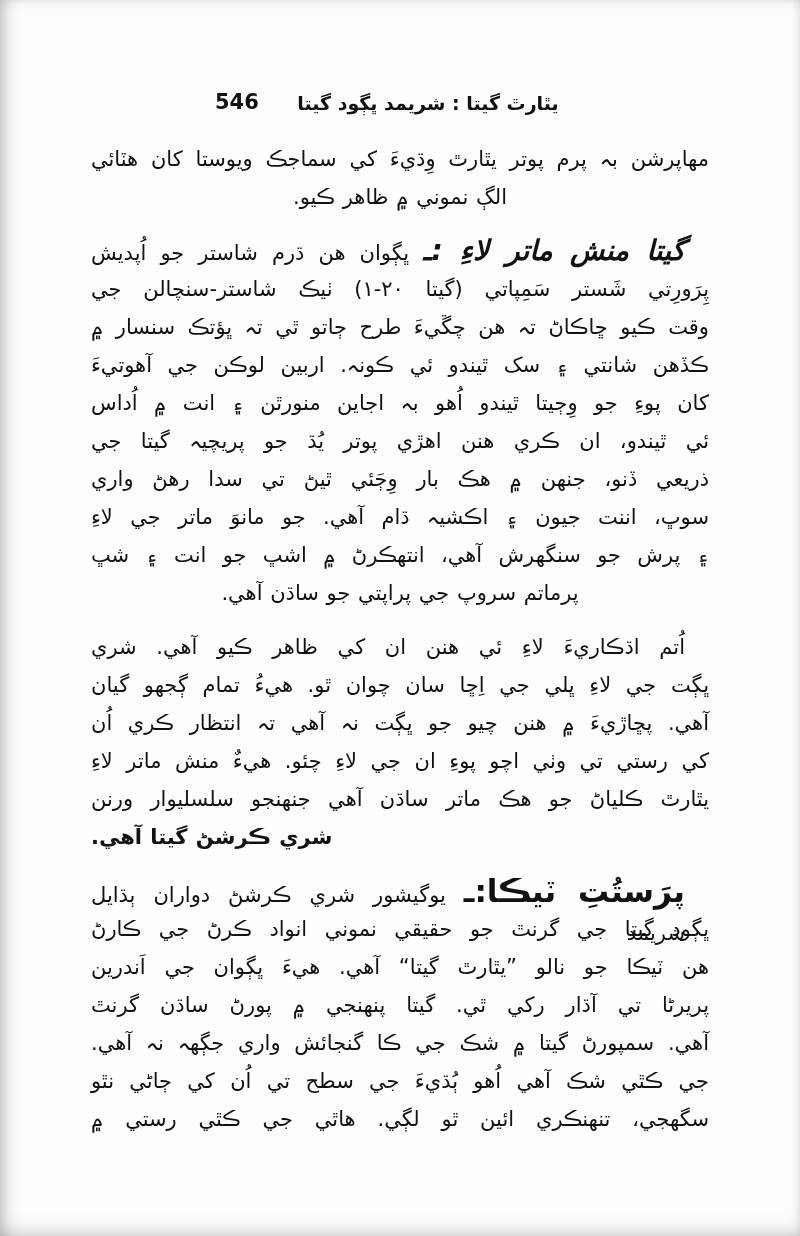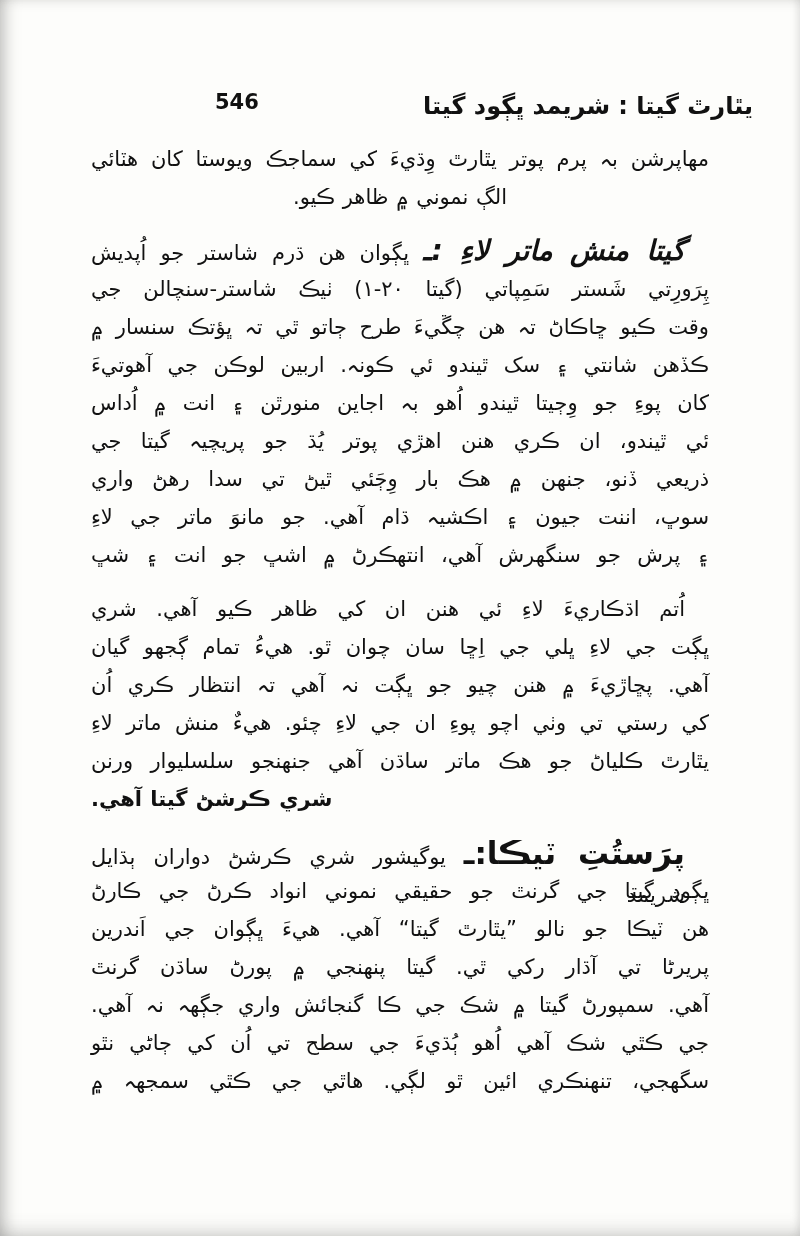--- a/index.html
+++ b/index.html
@@ -33,24 +33,24 @@
     width:650px;
   }
   .header{
     position:relative;
     height:34px;
     margin-bottom:12px;
   }
   .book-title{
     position:absolute;
     right:0;left:0;top:2px;
-    text-align:right;
+    text-align:center;
     transform:translateX(28px); 
     font-weight:bold;
-    font-size:24px;
+    font-size:19px;
     letter-spacing:0;
   }
   .pagenum{
     position:absolute;
     left:140px;top:0;
     direction:ltr;
     font-weight:bold;
     font-size:21px;
   }
   .para{margin:16px;padding:0;}
@@ -93,33 +93,34 @@
         <div class="para">
           <div class="line j ind"><span class="h1">گيتا منش ماتر لاءِ :ـ</span><span> ڀڳوان هن ڌرم شاستر جو اُپديش</span></div>
           <div class="line j"><span>پِرَورِتي شَستر سَمِپاتي (گيتا ٢٠-١) ٺيڪ شاستر-سنچالن جي</span></div>
           <div class="line j"><span>وقت ڪيو ڇاڪاڻ تہ هن چڱيءَ طرح ڄاتو ٿي تہ ڀؤتڪ سنسار ۾</span></div>
           <div class="line j"><span>ڪڏهن شانتي ۽ سک ٿيندو ئي ڪونہ. اربين لوڪن جي آهوتيءَ</span></div>
           <div class="line j"><span>کان پوءِ جو وِڄيتا ٿيندو اُهو بہ اجاين منورٿن ۽ انت ۾ اُداس</span></div>
           <div class="line j"><span>ئي ٿيندو، ان ڪري هنن اهڙي پوتر يُڌ جو پريچيہ گيتا جي</span></div>
           <div class="line j"><span>ذريعي ڏنو، جنهن ۾ هڪ بار وِڄَئي ٿيڻ تي سدا رهڻ واري</span></div>
           <div class="line j"><span>سوڀ، اننت جيون ۽ اڪشيہ ڌام آهي. جو مانوَ ماتر جي لاءِ</span></div>
           <div class="line j"><span>۽ پرش جو سنگهرش آهي، انتهڪرڻ ۾ اشڀ جو انت ۽ شڀ</span></div>
+          <div class="line c"><span>پرماتم سروپ جي پراپتي جو ساڌن آهي.</span></div>
         </div>
         <div class="para">
           <div class="line j ind"><span>اُتم اڌڪاريءَ لاءِ ئي هنن ان کي ظاهر ڪيو آهي. شري</span></div>
           <div class="line j"><span>ڀڳت جي لاءِ ڀلي جي اِڇا سان چوان ٿو. هيءُ تمام ڳجھو گيان</span></div>
           <div class="line j"><span>آهي. پڇاڙيءَ ۾ هنن چيو جو ڀڳت نہ آهي تہ انتظار ڪري اُن</span></div>
           <div class="line j"><span>کي رستي تي وٺي اچو پوءِ ان جي لاءِ چئو. هيءٌ منش ماتر لاءِ</span></div>
           <div class="line j"><span>يٿارٿ ڪلياڻ جو هڪ ماتر ساڌن آهي جنهنجو سلسليوار ورنن</span></div>
           <div class="line l"><span>شري ڪرشڻ گيتا آهي.</span></div>
         </div>
         <div class="para">
           <div class="line j ind"><span class="h2">پرَستُتِ ٽيڪا:ـ</span><span> يوگيشور شري ڪرشڻ دواران ٻڌايل شريمد</span></div>
           <div class="line j"><span>ڀڳود گيتا جي گرنٿ جو حقيقي نموني انواد ڪرڻ جي ڪارڻ</span></div>
           <div class="line j"><span>هن ٽيڪا جو نالو ”يٿارٿ گيتا“ آهي. هيءَ ڀڳوان جي اَندرين</span></div>
           <div class="line j"><span>پريرڻا تي آڌار رکي ٿي. گيتا پنهنجي ۾ پورڻ ساڌن گرنٿ</span></div>
           <div class="line j"><span>آهي. سمپورڻ گيتا ۾ شڪ جي ڪا گنجائش واري جڳهہ نہ آهي.</span></div>
           <div class="line j"><span>جي ڪٿي شڪ آهي اُهو ٻُڌيءَ جي سطح تي اُن کي ڄاڻي نٿو</span></div>
-          <div class="line j"><span>سگهجي، تنهنڪري ائين ٿو لڳي. هاٿي جي ڪٿي سمجھہ ۾</span></div>
+          <div class="line j"><span>سگهجي، تنهنڪري ائين ٿو لڳي. هاٿي جي ڪٿي رستي ۾</span></div>
         </div>
       </div>
   </div>
 </div>
 
 </body></html>

